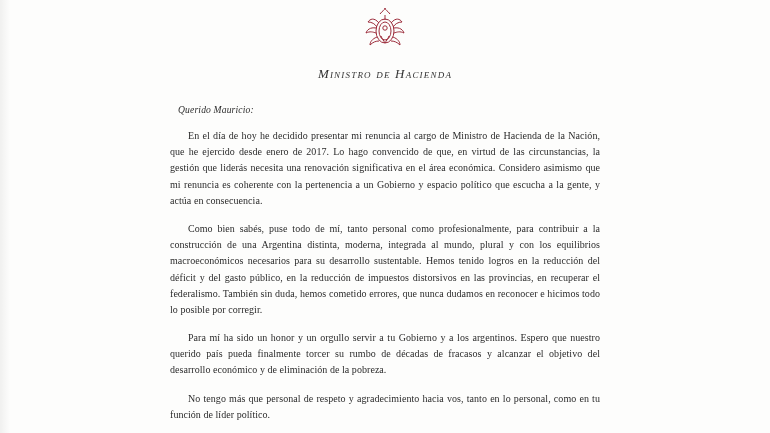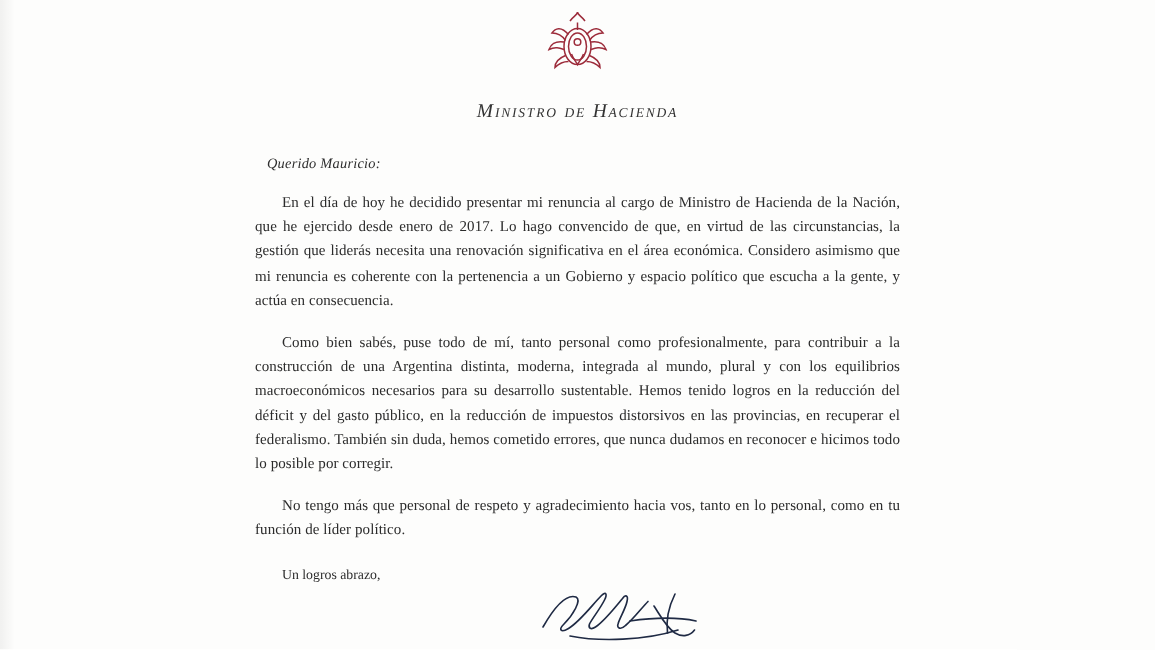--- a/index.html
+++ b/index.html
@@ -124,20 +124,21 @@
     <div class="ministry">
       <span class="ministry-inner">Ministro de Hacienda</span>
     </div>
   </div>
 
   <div class="body-area">
     <div class="salutation">Querido Mauricio:</div>
 
     <p class="para">En el día de hoy he decidido presentar mi renuncia al cargo de Ministro de Hacienda de la Nación, que he ejercido desde enero de 2017. Lo hago convencido de que, en virtud de las circunstancias, la gestión que liderás necesita una renovación significativa en el área económica. Considero asimismo que mi renuncia es coherente con la pertenencia a un Gobierno y espacio político que escucha a la gente, y actúa en consecuencia.</p>
     <p class="para">Como bien sabés, puse todo de mí, tanto personal como profesionalmente, para contribuir a la construcción de una Argentina distinta, moderna, integrada al mundo, plural y con los equilibrios macroeconómicos necesarios para su desarrollo sustentable. Hemos tenido logros en la reducción del déficit y del gasto público, en la reducción de impuestos distorsivos en las provincias, en recuperar el federalismo. También sin duda, hemos cometido errores, que nunca dudamos en reconocer e hicimos todo lo posible por corregir.</p>
+    <p class="para">Para mí ha sido un honor y un orgullo servir a tu Gobierno y a los argentinos. Espero que nuestro querido país pueda finalmente torcer su rumbo de décadas de fracasos y alcanzar el objetivo del desarrollo económico y de eliminación de la pobreza.</p>
     <p class="para">No tengo más que personal de respeto y agradecimiento hacia vos, tanto en lo personal, como en tu función de líder político.</p>
 
     <p class="closing">Un logros abrazo,</p>
 
     <div class="sign-area">
       <svg class="signature" viewBox="0 0 150 44">
         <g fill="none" stroke="#1f2a44" stroke-width="1.1" stroke-linecap="round">
           <path d="M12 30 c8 -14 16 -22 22 -20 c4 2 -2 12 -8 18 c-4 4 -2 6 3 3 c8 -5 16 -16 22 -22 c3 -3 4 -1 2 3 c-3 6 -8 12 -10 16 c-1 3 1 4 4 2 c6 -4 13 -13 18 -19 c2 -3 4 -2 3 2 c-1 5 -5 11 -6 15 c-1 3 2 4 5 1 c5 -4 11 -12 15 -16"></path>
           <path d="M86 16 c4 6 8 14 14 18 c5 3 10 2 13 -2"></path>
           <path d="M70 26 c14 -2 30 -3 44 0"></path>

